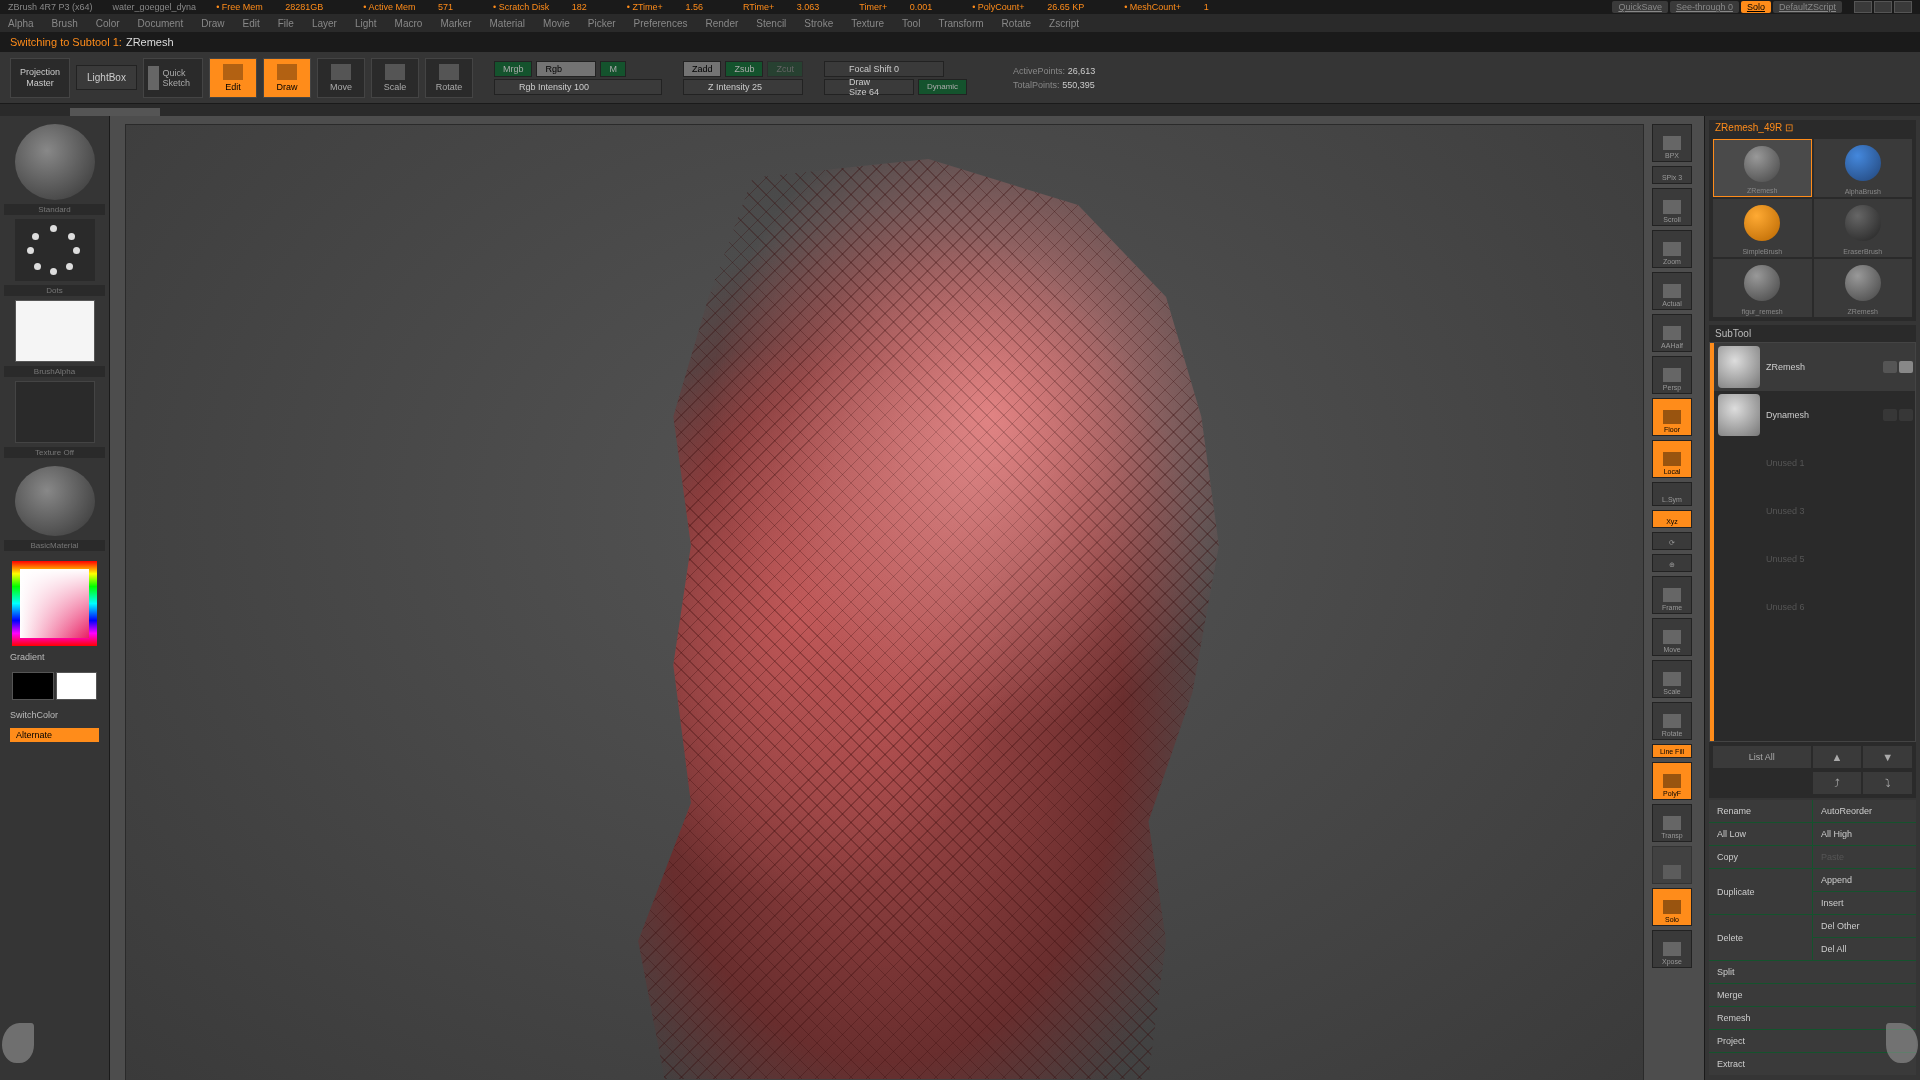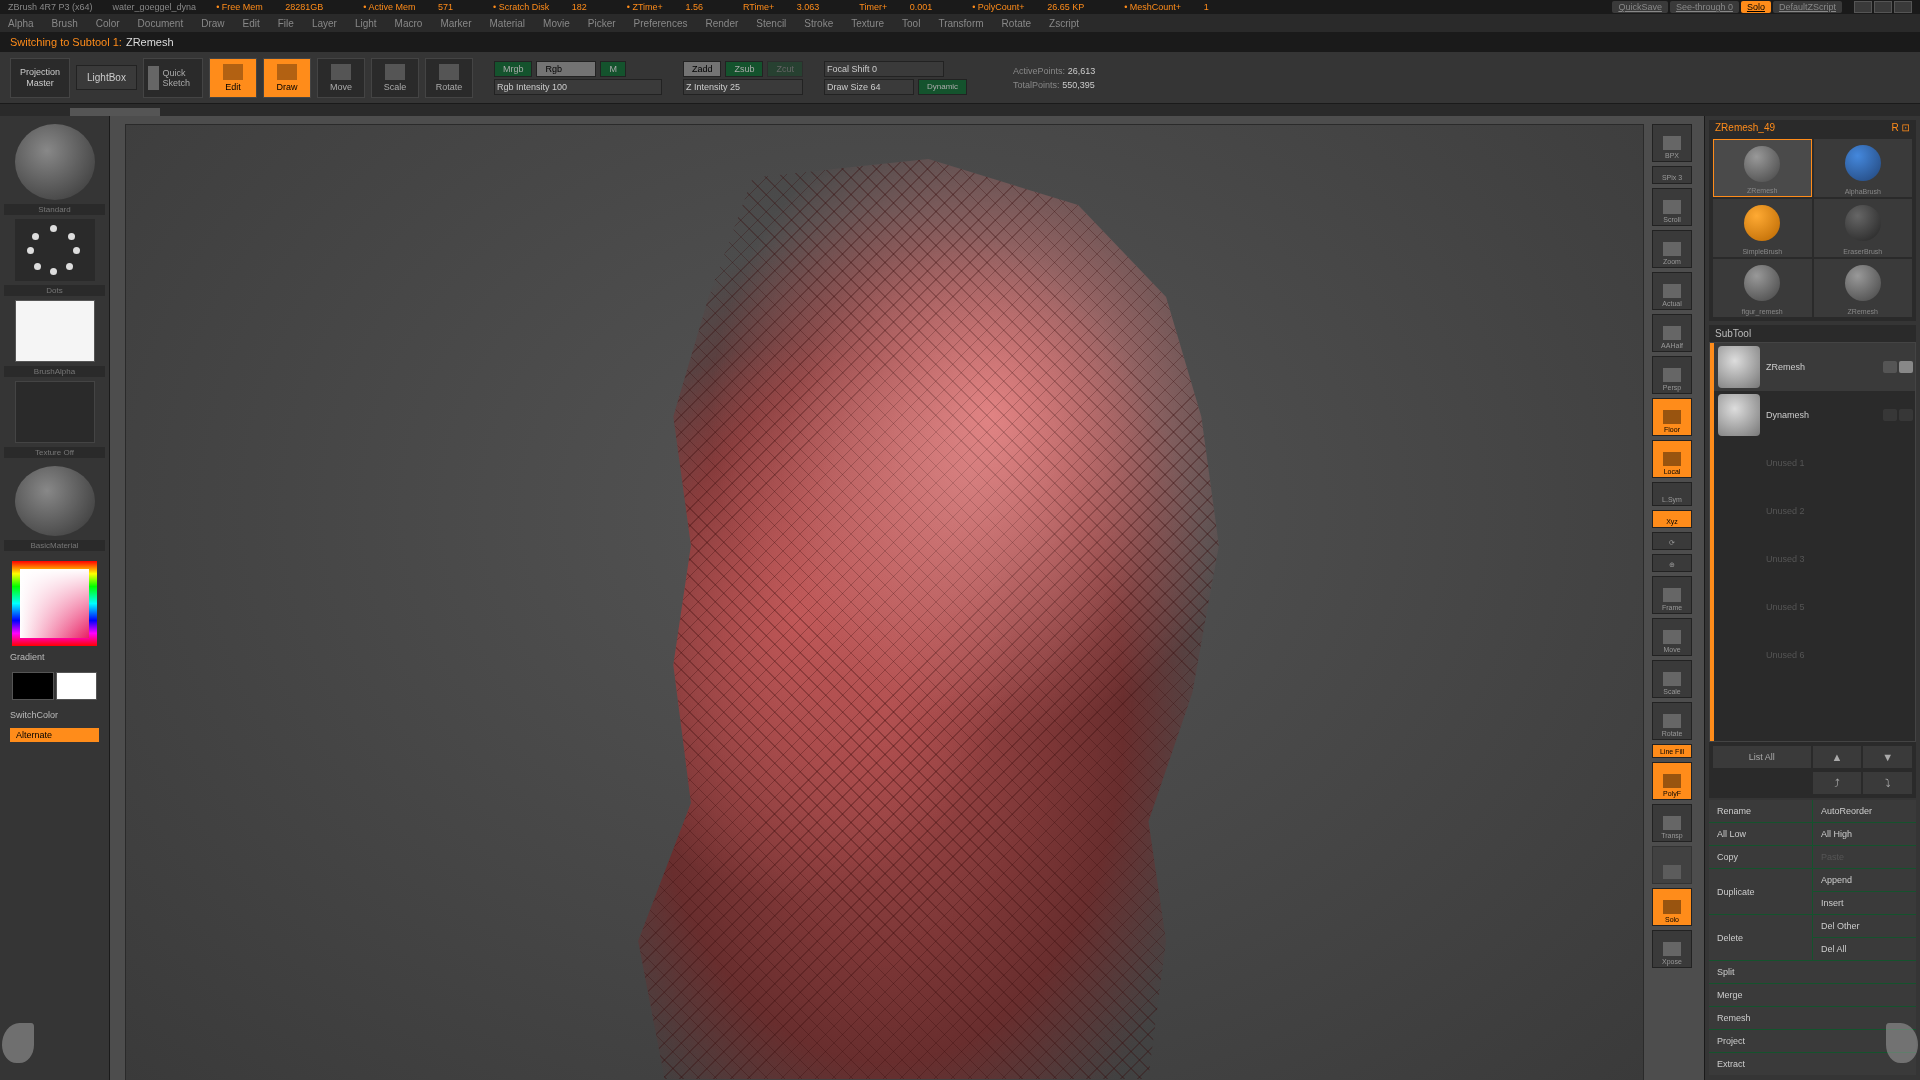--- a/index.html
+++ b/index.html
@@ -28,21 +28,21 @@
 .pm-btn { width: 60px; height: 40px; background: #2a2a2a; border: 1px solid #444; font-size: 9px; color: #ccc; text-align: center; padding-top: 8px; line-height: 11px; }
 .mode-btn { width: 48px; height: 40px; background: #2a2a2a; border: 1px solid #444; display: flex; flex-direction: column; align-items: center; justify-content: center; font-size: 9px; color: #aaa; }
 .mode-btn.active { background: #ff8c1a; color: #000; }
 .mode-btn .icon-box { width: 20px; height: 16px; background: #555; margin-bottom: 2px; }
 .mode-btn.active .icon-box { background: rgba(0,0,0,0.3); }
 .quick-sketch { width: 60px; height: 40px; background: #2a2a2a; border: 1px solid #444; display: flex; align-items: center; font-size: 9px; color: #aaa; padding: 0 4px; gap: 4px; }
 .slider-group { display: flex; flex-direction: column; gap: 2px; margin-left: 15px; }
 .slider-row { display: flex; gap: 4px; align-items: center; }
 .small-btn { height: 16px; padding: 0 8px; background: #14532d; font-size: 9px; color: #aaa; display: flex; align-items: center; border: 1px solid #222; }
 .small-btn.orange { background: #737373; color: #000; }
-.slider-bar { height: 16px; background: #3a3a3a; font-size: 9px; color: #ccc; display: flex; align-items: center; padding: 0 2px; position: relative; border: 1px solid #222; }
+.slider-bar { height: 16px; background: #3a3a3a; font-size: 9px; color: #ccc; display: flex; align-items: center; padding: 0 24px; position: relative; border: 1px solid #222; }
 .stats { display: flex; flex-direction: column; gap: 4px; font-size: 9px; color: #ccc; margin-left: 40px; }
 .stats div span:first-child { color: #888; }
 
 
 .main { display: flex; height: calc(1080px - 104px); }
 
 
 .left-panel { width: 110px; background: #353535; border-right: 1px solid #1a1a1a; padding: 4px; display: flex; flex-direction: column; gap: 4px; }
 .thumb { width: 80px; height: 76px; background: radial-gradient(circle at 40% 35%, #888, #333); border-radius: 50%; margin: 4px auto 0; }
 .thumb-label { font-size: 8px; text-align: center; color: #777; background: #2a2a2a; padding: 1px; }
@@ -82,21 +82,21 @@
 
 
 .dock { position: absolute; right: 8px; top: 8px; width: 44px; display: flex; flex-direction: column; gap: 4px; }
 .dock-btn { width: 40px; height: 38px; background: #3a3a3a; border: 1px solid #222; font-size: 7px; color: #999; display: flex; flex-direction: column; align-items: center; justify-content: flex-end; padding-bottom: 2px; }
 .dock-btn.active { background: #ff8c1a; color: #000; }
 .dock-btn .ico { width: 18px; height: 14px; background: #666; margin-bottom: 2px; }
 .dock-btn.active .ico { background: rgba(0,0,0,0.4); }
 
 
 .right-panel { width: 216px; background: #353535; border-left: 1px solid #1a1a1a; padding: 4px; display: flex; flex-direction: column; }
-.tool-header { font-size: 10px; color: #ff8c1a; padding: 2px 6px; background: #2a2a2a; display: flex; justify-content: space-between; }
+.tool-header { font-size: 10px; color: #ff8c1a; padding: 2px 6px; background: #2a2a2a; display: flex; justify-content: flex-start; }
 .tool-grid { display: grid; grid-template-columns: 1fr 1fr; gap: 2px; background: #2a2a2a; padding: 4px; }
 .tool-item { height: 58px; background: #3a3a3a; position: relative; display: flex; align-items: flex-end; justify-content: center; font-size: 7px; color: #888; padding-bottom: 2px; }
 .tool-item .p { position: absolute; top: 6px; width: 36px; height: 36px; background: radial-gradient(circle at 35% 30%, #999, #444); border-radius: 50%; }
 .tool-item .p.orange { background: radial-gradient(circle at 35% 30%, #ffaa33, #b86600); }
 .tool-item .p.blue { background: radial-gradient(circle at 35% 30%, #4488dd, #224477); }
 .tool-item .p.dark { background: radial-gradient(circle at 35% 30%, #666, #222); }
 .tool-item.sel { background: #4a4a4a; border: 1px solid #ff8c1a; }
 
 .section-header { font-size: 10px; color: #bbb; background: #2a2a2a; padding: 3px 6px; margin-top: 4px; }
 .subtool-list { background: #2a2a2a; min-height: 400px; border: 1px solid #444; position: relative; }
@@ -426,24 +426,20 @@
             <div class="eye" style="opacity:.3"></div>
             <div class="eye" style="opacity:.3"></div>
           </div>
       </div>
       <div class="subtool-row dim">
           <div style="width:42px"></div>
           <div class="subtool-name">Unused 1</div>
         </div>
       <div class="subtool-row dim">
           <div style="width:42px"></div>
-          <div class="subtool-name">Unused 2</div>
-        </div>
-      <div class="subtool-row dim">
-          <div style="width:42px"></div>
           <div class="subtool-name">Unused 3</div>
         </div>
       <div class="subtool-row dim">
           <div style="width:42px"></div>
           <div class="subtool-name">Unused 5</div>
         </div>
       <div class="subtool-row dim">
           <div style="width:42px"></div>
           <div class="subtool-name">Unused 6</div>
         </div>

